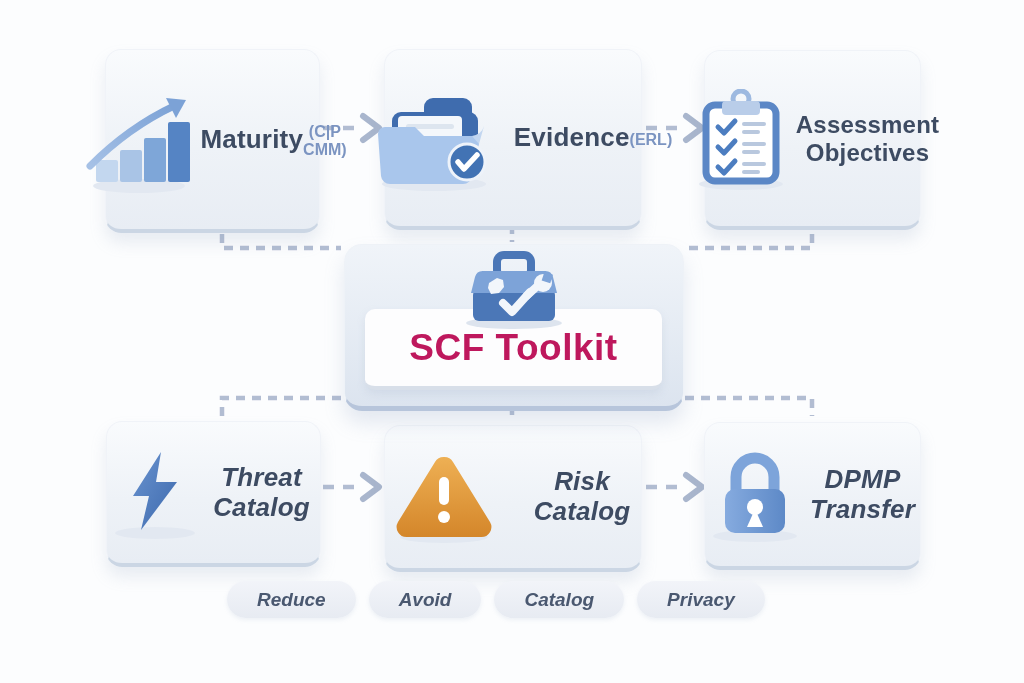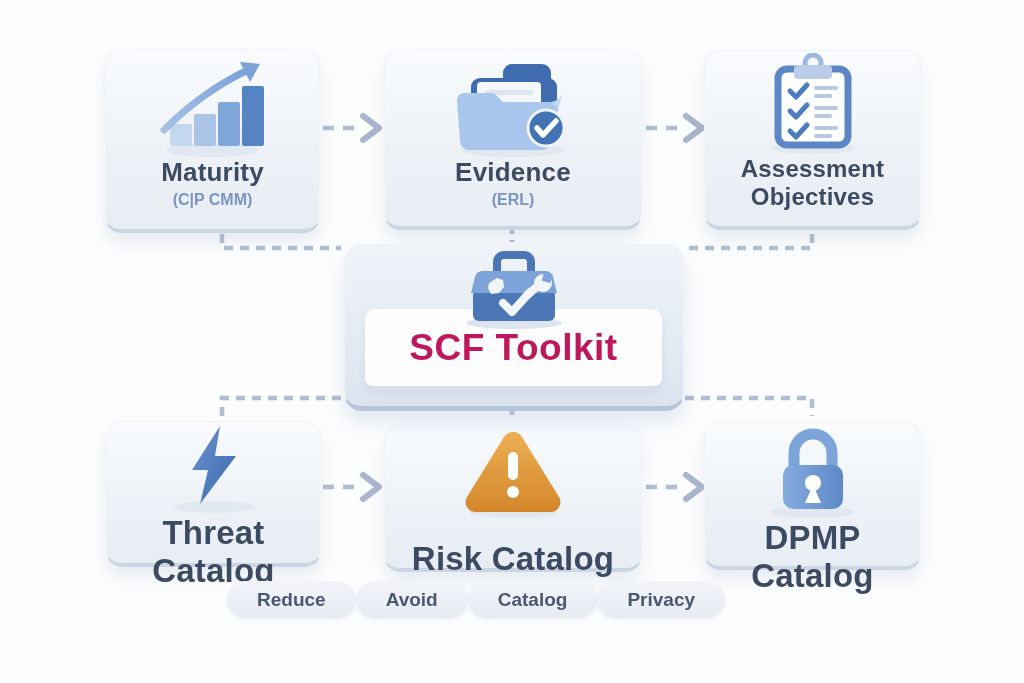--- a/index.html
+++ b/index.html
@@ -9,31 +9,32 @@
     font-family:"Liberation Sans", sans-serif;
   }
   .connectors{position:absolute;left:0;top:0;z-index:1;}
   .card{
     position:absolute;z-index:2;
     background:linear-gradient(180deg,#f9fbfd 0%,#eef2f7 55%,#e8edf4 100%);
     border-radius:16px;
     border:1px solid #f0f3f8;
     border-bottom:4px solid #cbd6e4;
     box-shadow:0 10px 16px rgba(145,162,190,.18);
-    display:flex;flex-direction:column;align-items:center;
+    display:flex;align-items:center;
     text-align:center;
+    justify-content:center;
   }
   .icon-wrap{display:flex;align-items:flex-end;justify-content:center;}
   .title{
     color:#3d4b62;font-weight:700;letter-spacing:.2px;line-height:1.15;
   }
   .subtitle{
     color:#7b94c1;font-weight:600;margin-top:3px;
   }
-  .t26{font-size:26px;} .t25{font-size:33px;} .t24{font-size:24px;}
+  .t26{font-size:26px;} .t25{font-size:26px;font-style:italic;} .t24{font-size:24px;}
   .s20{font-size:16px;}
   .toolkit{
     position:absolute;left:344px;top:244px;width:338px;height:161px;z-index:3;
     background:linear-gradient(180deg,#f0f4f9 0%,#e2e9f2 70%,#dce4ef 100%);
     border-radius:18px;
     border:1px solid #eef2f7;
     border-bottom:5px solid #b7c5db;
     box-shadow:0 12px 20px rgba(140,158,190,.22);
   }
   .toolkit-icon{position:absolute;left:50%;top:6px;transform:translateX(-50%);z-index:5;}
@@ -42,21 +43,21 @@
     background:#fdfdfe;border-radius:10px;
     border-bottom:4px solid #d8dfe9;
     box-shadow:0 4px 8px rgba(150,165,192,.18);
     display:flex;align-items:center;justify-content:center;
   }
   .toolkit-title{
     color:#be185d;font-size:37px;font-weight:700;letter-spacing:.5px;
   }
   .pills{
     position:absolute;left:227px;top:581px;z-index:2;
-    display:flex;
+    display:flex;gap:13px;font-style:italic;
   }
   .pill{
     background:linear-gradient(180deg,#f2f4f9 0%,#e7ebf2 100%);
     border-radius:999px;height:37px;line-height:37px;padding:0 30px;
     color:#4a5870;font-size:19px;font-weight:700;
     box-shadow:0 2px 4px rgba(150,165,192,.15);
   }
 </style>
 </head>
 <body>
@@ -214,21 +215,21 @@
               <stop offset="1" stop-color="#5d89c7"></stop>
           </linearGradient>
         </defs>
         <ellipse cx="50" cy="89" rx="42" ry="6" fill="#e2e8f1"></ellipse>
         <path d="M31 48 V30 a19 19 0 0 1 38 0 V48" stroke="#7da4da" stroke-width="11" fill="none"></path>
         <rect x="20" y="42" width="60" height="44" rx="10" fill="url(#lockG)"></rect>
         <circle cx="50" cy="60" r="8" fill="#ffffff"></circle>
         <path d="M50 62 l-8 18 h16 Z" fill="#ffffff"></path>
       </svg>
     </div>
-    <div class="title t25">DPMP Catalog</div>
+    <div class="title t25">DPMP Transfer</div>
   </div>
 
   <div class="pills">
     <span class="pill">Reduce</span>
     <span class="pill">Avoid</span>
     <span class="pill">Catalog</span>
     <span class="pill">Privacy</span>
   </div>
 
 </div>

